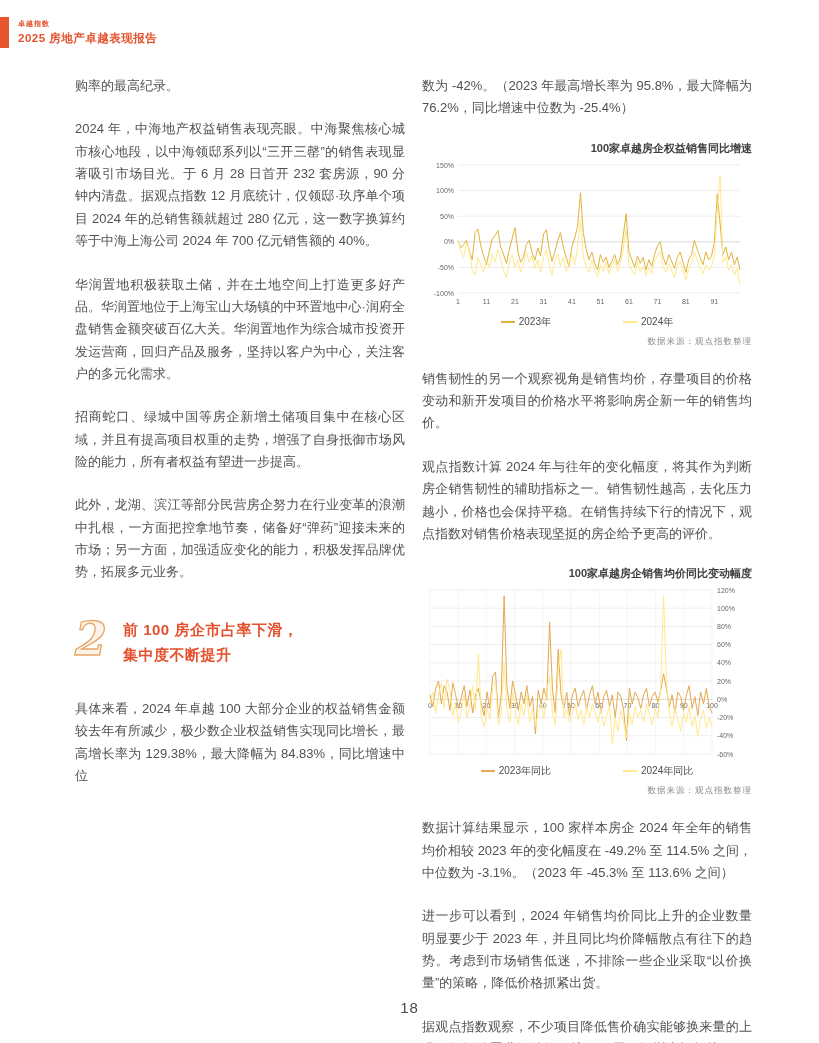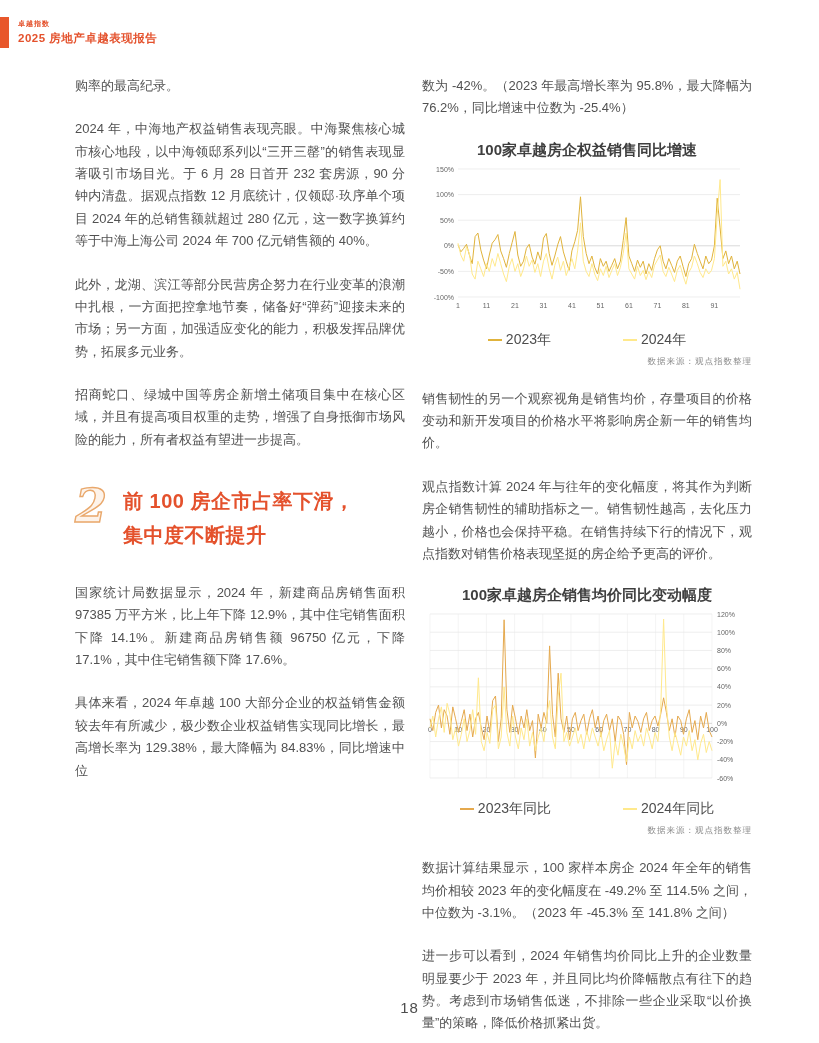--- a/index.html
+++ b/index.html
@@ -16,28 +16,28 @@
 
   
   .cols { position:absolute; top:75px; left:75px; right:68px; display:flex; gap:17px; }
   .col { width:330px; flex:0 0 330px; }
   .col p { font-size:13px; line-height:1.72; color:#515151; text-align:justify; margin-bottom:21px; }
 
   
   .sec { display:flex; align-items:flex-start; gap:16px; margin:30px 0 30px 0; }
   .sec-num { font-family:"DejaVu Serif","Liberation Serif",serif; font-style:italic; font-weight:bold;
              font-size:46px; line-height:1.1; color:#fdf3ea; -webkit-text-stroke:1.4px #E9A86C; }
-  .sec-title { color:#E4512C; font-size:20px; font-weight:bold; line-height:1.7; letter-spacing:0.5px; padding-top:3px; }
+  .sec-title { color:#E4512C; font-size:15px; font-weight:bold; line-height:1.7; letter-spacing:0.5px; padding-top:3px; }
 
   
   figure.chart { margin:4px 0 20px 0; }
-  .chart-title { text-align:center; font-size:15px; font-weight:bold; color:#3F3F3F; margin-bottom:3px; }
+  .chart-title { text-align:right; font-size:11px; font-weight:bold; color:#3F3F3F; margin-bottom:3px; }
   .plot svg { display:block; }
   .plot text.tick, .plot .tick { font-size:7px; fill:#666; font-family:"Liberation Sans",sans-serif; }
-  .legend { display:flex; justify-content:center; gap:72px; font-size:14px; color:#4d4d4d; margin-top:16px; }
+  .legend { display:flex; justify-content:center; gap:72px; font-size:10px; color:#4d4d4d; margin-top:4px; }
   .leg-item { display:flex; align-items:center; gap:4px; }
   .leg-dash { display:inline-block; width:14px; height:2px; }
   .chart-src { text-align:right; font-size:8.5px; color:#8a8a8a; margin-top:7px; letter-spacing:1px; }
 
   
   .pagenum { position:absolute; bottom:27px; left:0; width:100%; text-align:center;
              font-size:15px; color:#4d4d4d; letter-spacing:1px; }
 </style>
 </head>
 <body>
@@ -50,32 +50,32 @@
       <div class="hdr-small">卓越指数</div>
       <div class="hdr-title">2025 房地产卓越表现报告</div>
     </div>
   </header>
 
   <main class="cols">
 
     <section class="col">
       <p>购率的最高纪录。</p>
       <p>2024 年，中海地产权益销售表现亮眼。中海聚焦核心城市核心地段，以中海领邸系列以“三开三罄”的销售表现显著吸引市场目光。于 6 月 28 日首开 232 套房源，90 分钟内清盘。据观点指数 12 月底统计，仅领邸·玖序单个项目 2024 年的总销售额就超过 280 亿元，这一数字换算约等于中海上海公司 2024 年 700 亿元销售额的 40%。</p>
+      <p>华润置地积极获取土储，并在土地空间上打造更多好产品。华润置地位于上海宝山大场镇的中环置地中心·润府全盘销售金额突破百亿大关。华润置地作为综合城市投资开发运营商，回归产品及服务，坚持以客户为中心，关注客户的多元化需求。</p>
+      <p>招商蛇口、绿城中国等房企新增土储项目集中在核心区域，并且有提高项目权重的走势，增强了自身抵御市场风险的能力，所有者权益有望进一步提高。</p>
       <p>此外，龙湖、滨江等部分民营房企努力在行业变革的浪潮中扎根，一方面把控拿地节奏，储备好“弹药”迎接未来的市场；另一方面，加强适应变化的能力，积极发挥品牌优势，拓展多元业务。</p>
-      <p>招商蛇口、绿城中国等房企新增土储项目集中在核心区域，并且有提高项目权重的走势，增强了自身抵御市场风险的能力，所有者权益有望进一步提高。</p>
 
       <div class="sec">
         <div class="sec-num">2</div>
         <div class="sec-title">
           <span>前 100 房企市占率下滑，</span><br>
           <span>集中度不断提升</span>
         </div>
       </div>
 
-      <p>国家统计局数据显示，2024 年，新建商品房销售面积 97385 万平方米，比上年下降 12.9%，其中住宅销售面积下降 14.1%。新建商品房销售额 96750 亿元，下降 17.1%，其中住宅销售额下降 17.6%。</p>
       <p>具体来看，2024 年卓越 100 大部分企业的权益销售金额较去年有所减少，极少数企业权益销售实现同比增长，最高增长率为 129.38%，最大降幅为 84.83%，同比增速中位</p>
     </section>
 
     <section class="col">
       <p>数为 -42%。（2023 年最高增长率为 95.8%，最大降幅为 76.2%，同比增速中位数为 -25.4%）</p>
 
       <figure class="chart">
         <figcaption class="chart-title">100家卓越房企权益销售同比增速</figcaption>
         <div class="plot">
             <svg viewBox="0 0 330 152" width="330" height="152" xmlns="http://www.w3.org/2000/svg">
@@ -165,21 +165,21 @@
               <polyline points="8.0,119.9 10.8,108.0 13.7,129.0 16.5,110.8 19.4,98.9 22.2,124.4 25.1,95.3 27.9,106.2 30.8,131.7 33.6,119.9 36.5,138.1 39.3,126.3 42.2,110.8 45.0,133.6 47.9,122.6 50.7,101.7 53.6,126.3 56.4,69.8 59.3,133.6 62.1,142.7 65.0,124.4 67.8,135.4 70.7,101.7 73.5,97.1 76.4,140.8 79.2,129.0 82.1,78.9 84.9,124.4 87.8,138.1 90.6,108.0 93.5,129.0 96.3,140.8 99.2,119.9 102.0,131.7 104.8,110.8 107.7,138.1 110.5,124.4 113.4,142.7 116.2,129.0 119.1,119.9 121.9,133.6 124.8,106.2 127.6,92.6 130.5,129.0 133.3,140.8 136.2,88.0 139.0,65.2 141.9,133.6 144.7,124.4 147.6,138.1 150.4,129.0 153.3,119.9 156.1,135.4 159.0,126.3 161.8,140.8 164.7,122.6 167.5,133.6 170.4,119.9 173.2,129.0 176.1,138.1 178.9,124.4 181.8,142.7 184.6,131.7 187.5,122.6 190.3,160.2 193.2,133.6 196.0,147.2 198.8,126.3 201.7,138.1 204.5,153.6 207.4,129.0 210.2,140.8 213.1,122.6 215.9,133.6 218.8,126.3 221.6,138.1 224.5,119.9 227.3,129.0 230.2,140.8 233.0,124.4 235.9,133.6 238.7,101.7 241.6,11.0 244.4,97.1 247.3,129.0 250.1,142.7 253.0,124.4 255.8,135.4 258.7,147.2 261.5,129.0 264.4,138.1 267.2,122.6 270.1,142.7 272.9,131.7 275.8,151.8 278.6,135.4 281.5,126.3 284.3,144.5 287.2,133.6 290.0,142.7" fill="none" stroke="#FFE98C" stroke-width="1" stroke-linejoin="round"></polyline>
             </svg>
           </div>
         <div class="legend">
             <span class="leg-item"><span class="leg-dash" style="background:#E5A94E"></span>2023年同比</span>
             <span class="leg-item"><span class="leg-dash" style="background:#FFE98C"></span>2024年同比</span>
           </div>
         <div class="chart-src">数据来源：观点指数整理</div>
       </figure>
 
-      <p>数据计算结果显示，100 家样本房企 2024 年全年的销售均价相较 2023 年的变化幅度在 -49.2% 至 114.5% 之间，中位数为 -3.1%。（2023 年 -45.3% 至 141.8% 之间）</p>
+      <p>数据计算结果显示，100 家样本房企 2024 年全年的销售均价相较 2023 年的变化幅度在 -49.2% 至 114.5% 之间，中位数为 -3.1%。（2023 年 -45.3% 至 113.6% 之间）</p>
       <p>进一步可以看到，2024 年销售均价同比上升的企业数量明显要少于 2023 年，并且同比均价降幅散点有往下的趋势。考虑到市场销售低迷，不排除一些企业采取“以价换量”的策略，降低价格抓紧出货。</p>
       <p>据观点指数观察，不少项目降低售价确实能够换来量的上升。如深铁置业深铁阅云境项目属于深圳大运板块 TOD 项目，首推 214 套房源，开盘不足 2 小时内售罄，去化率达到 100%，销售金额 10.77 亿元。据观察，这两个项目去化</p>
     </section>
 
   </main>
 
   <footer class="pagenum">18</footer>
 </div>
 
 </body></html>

